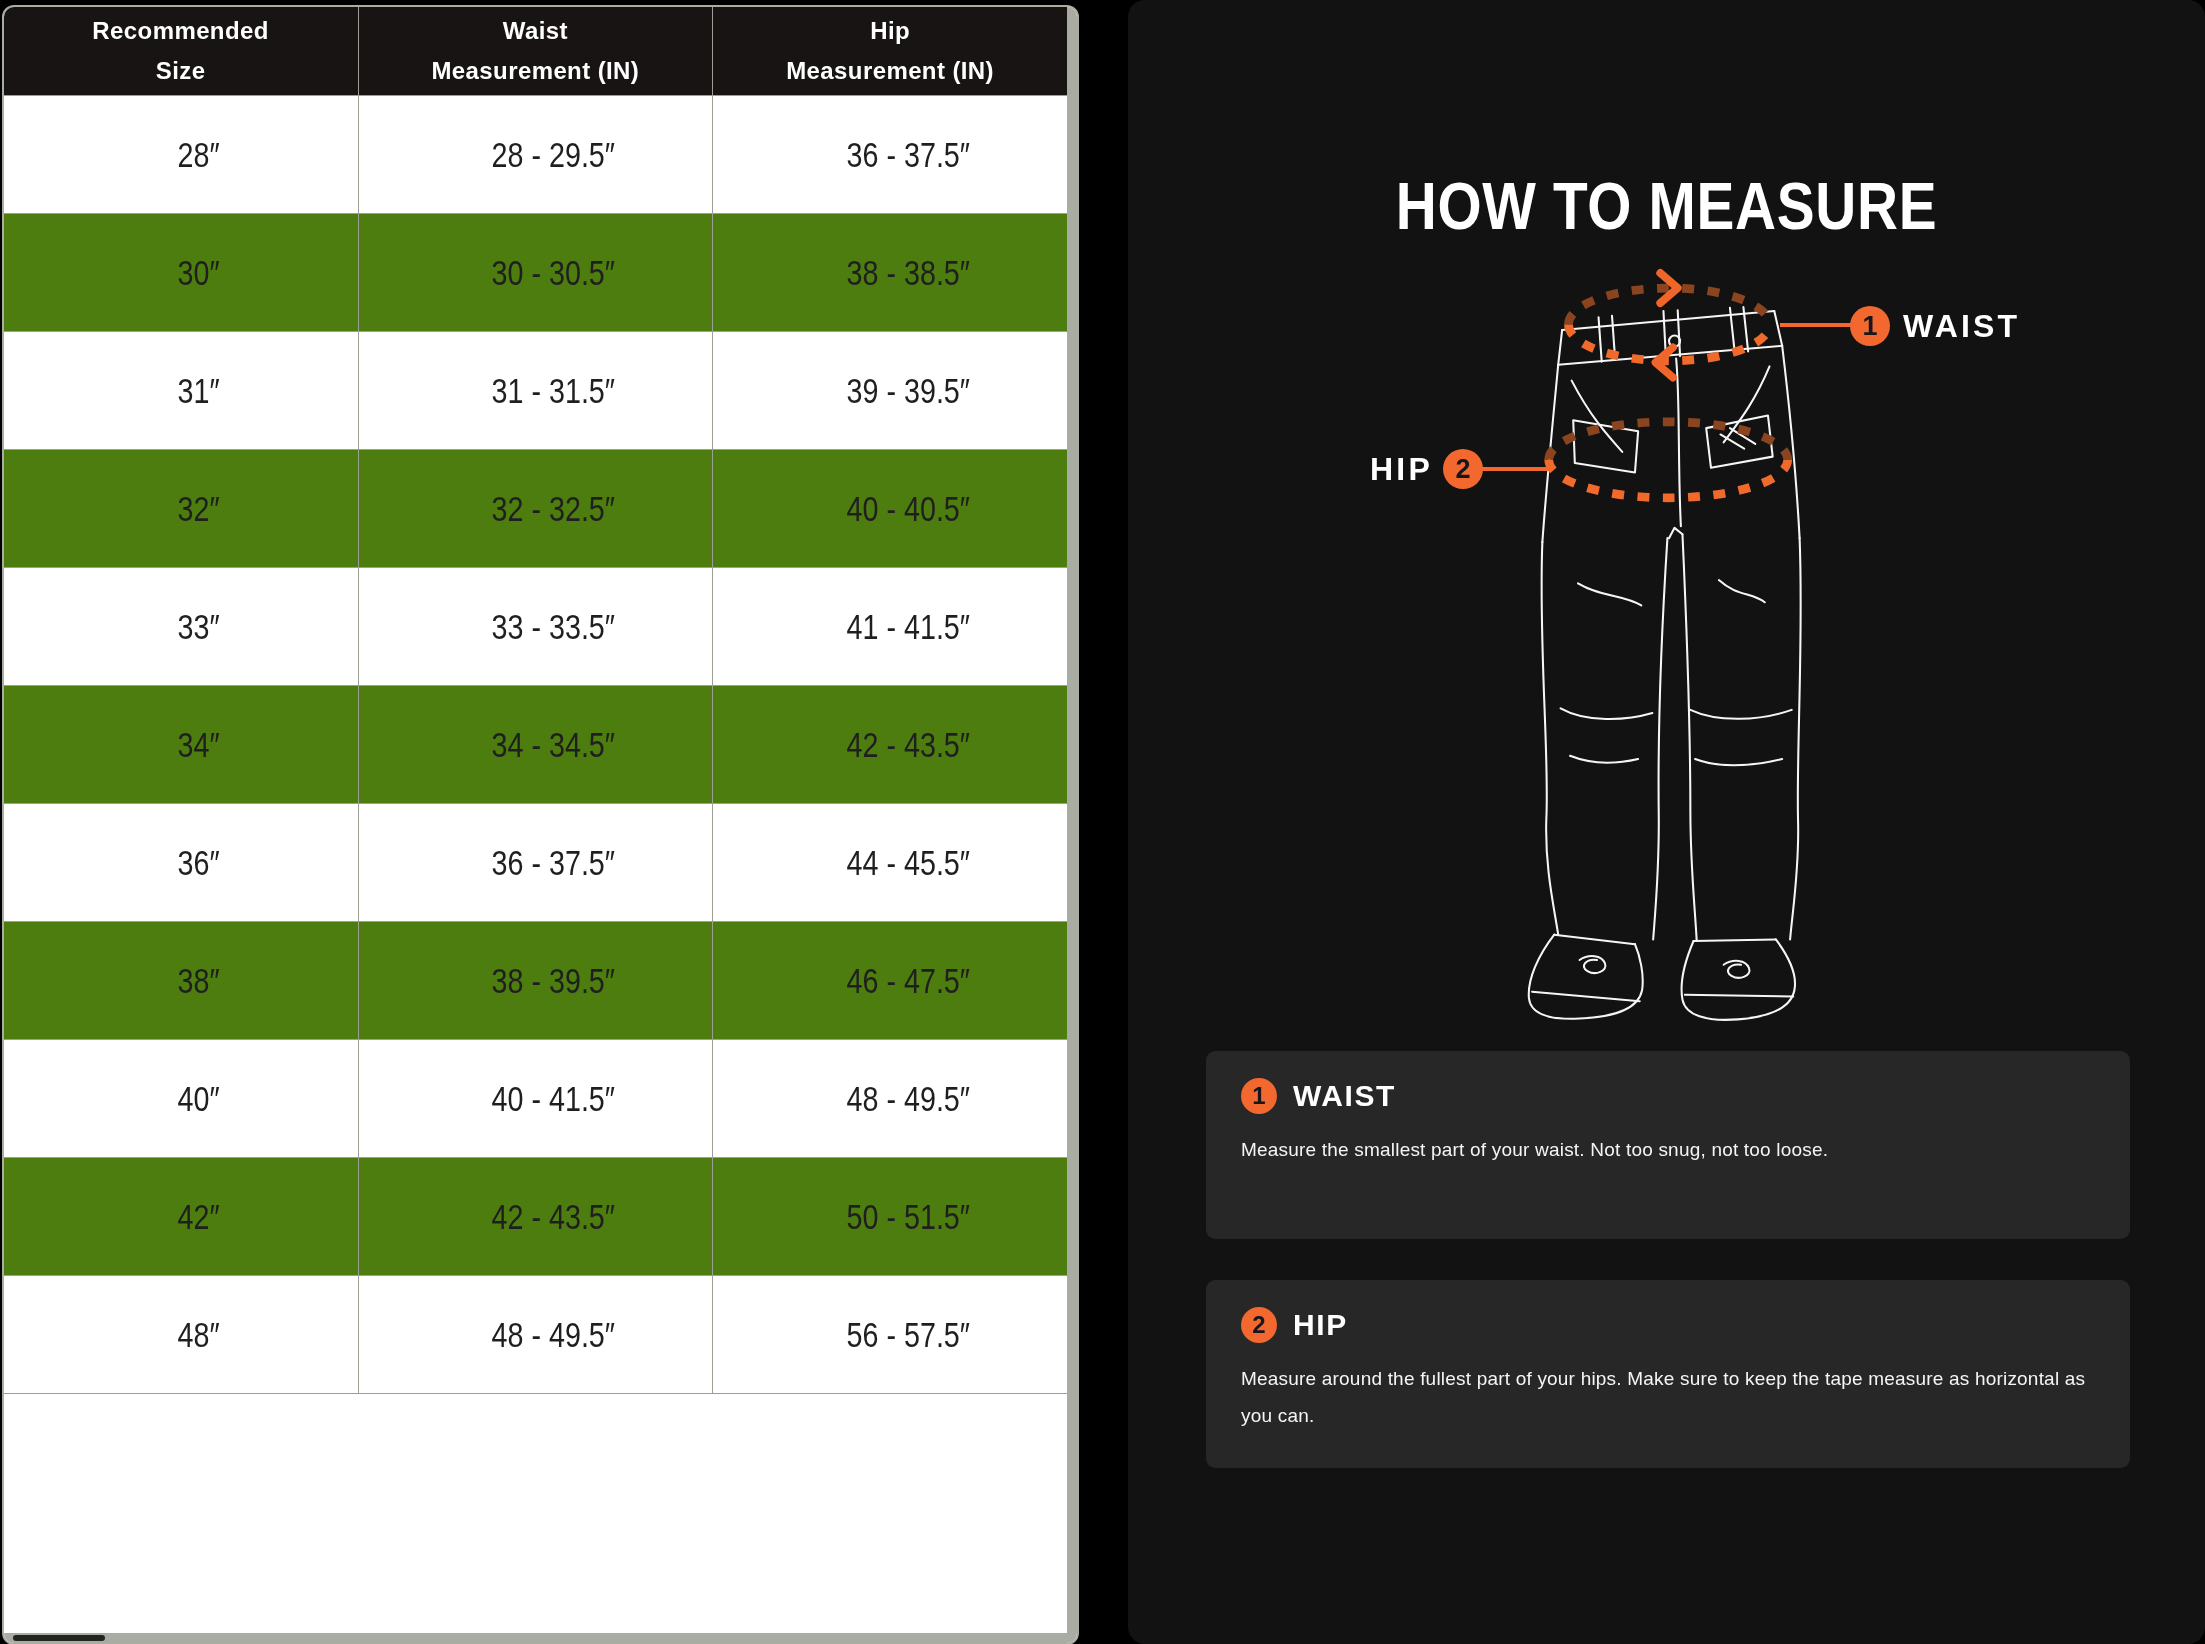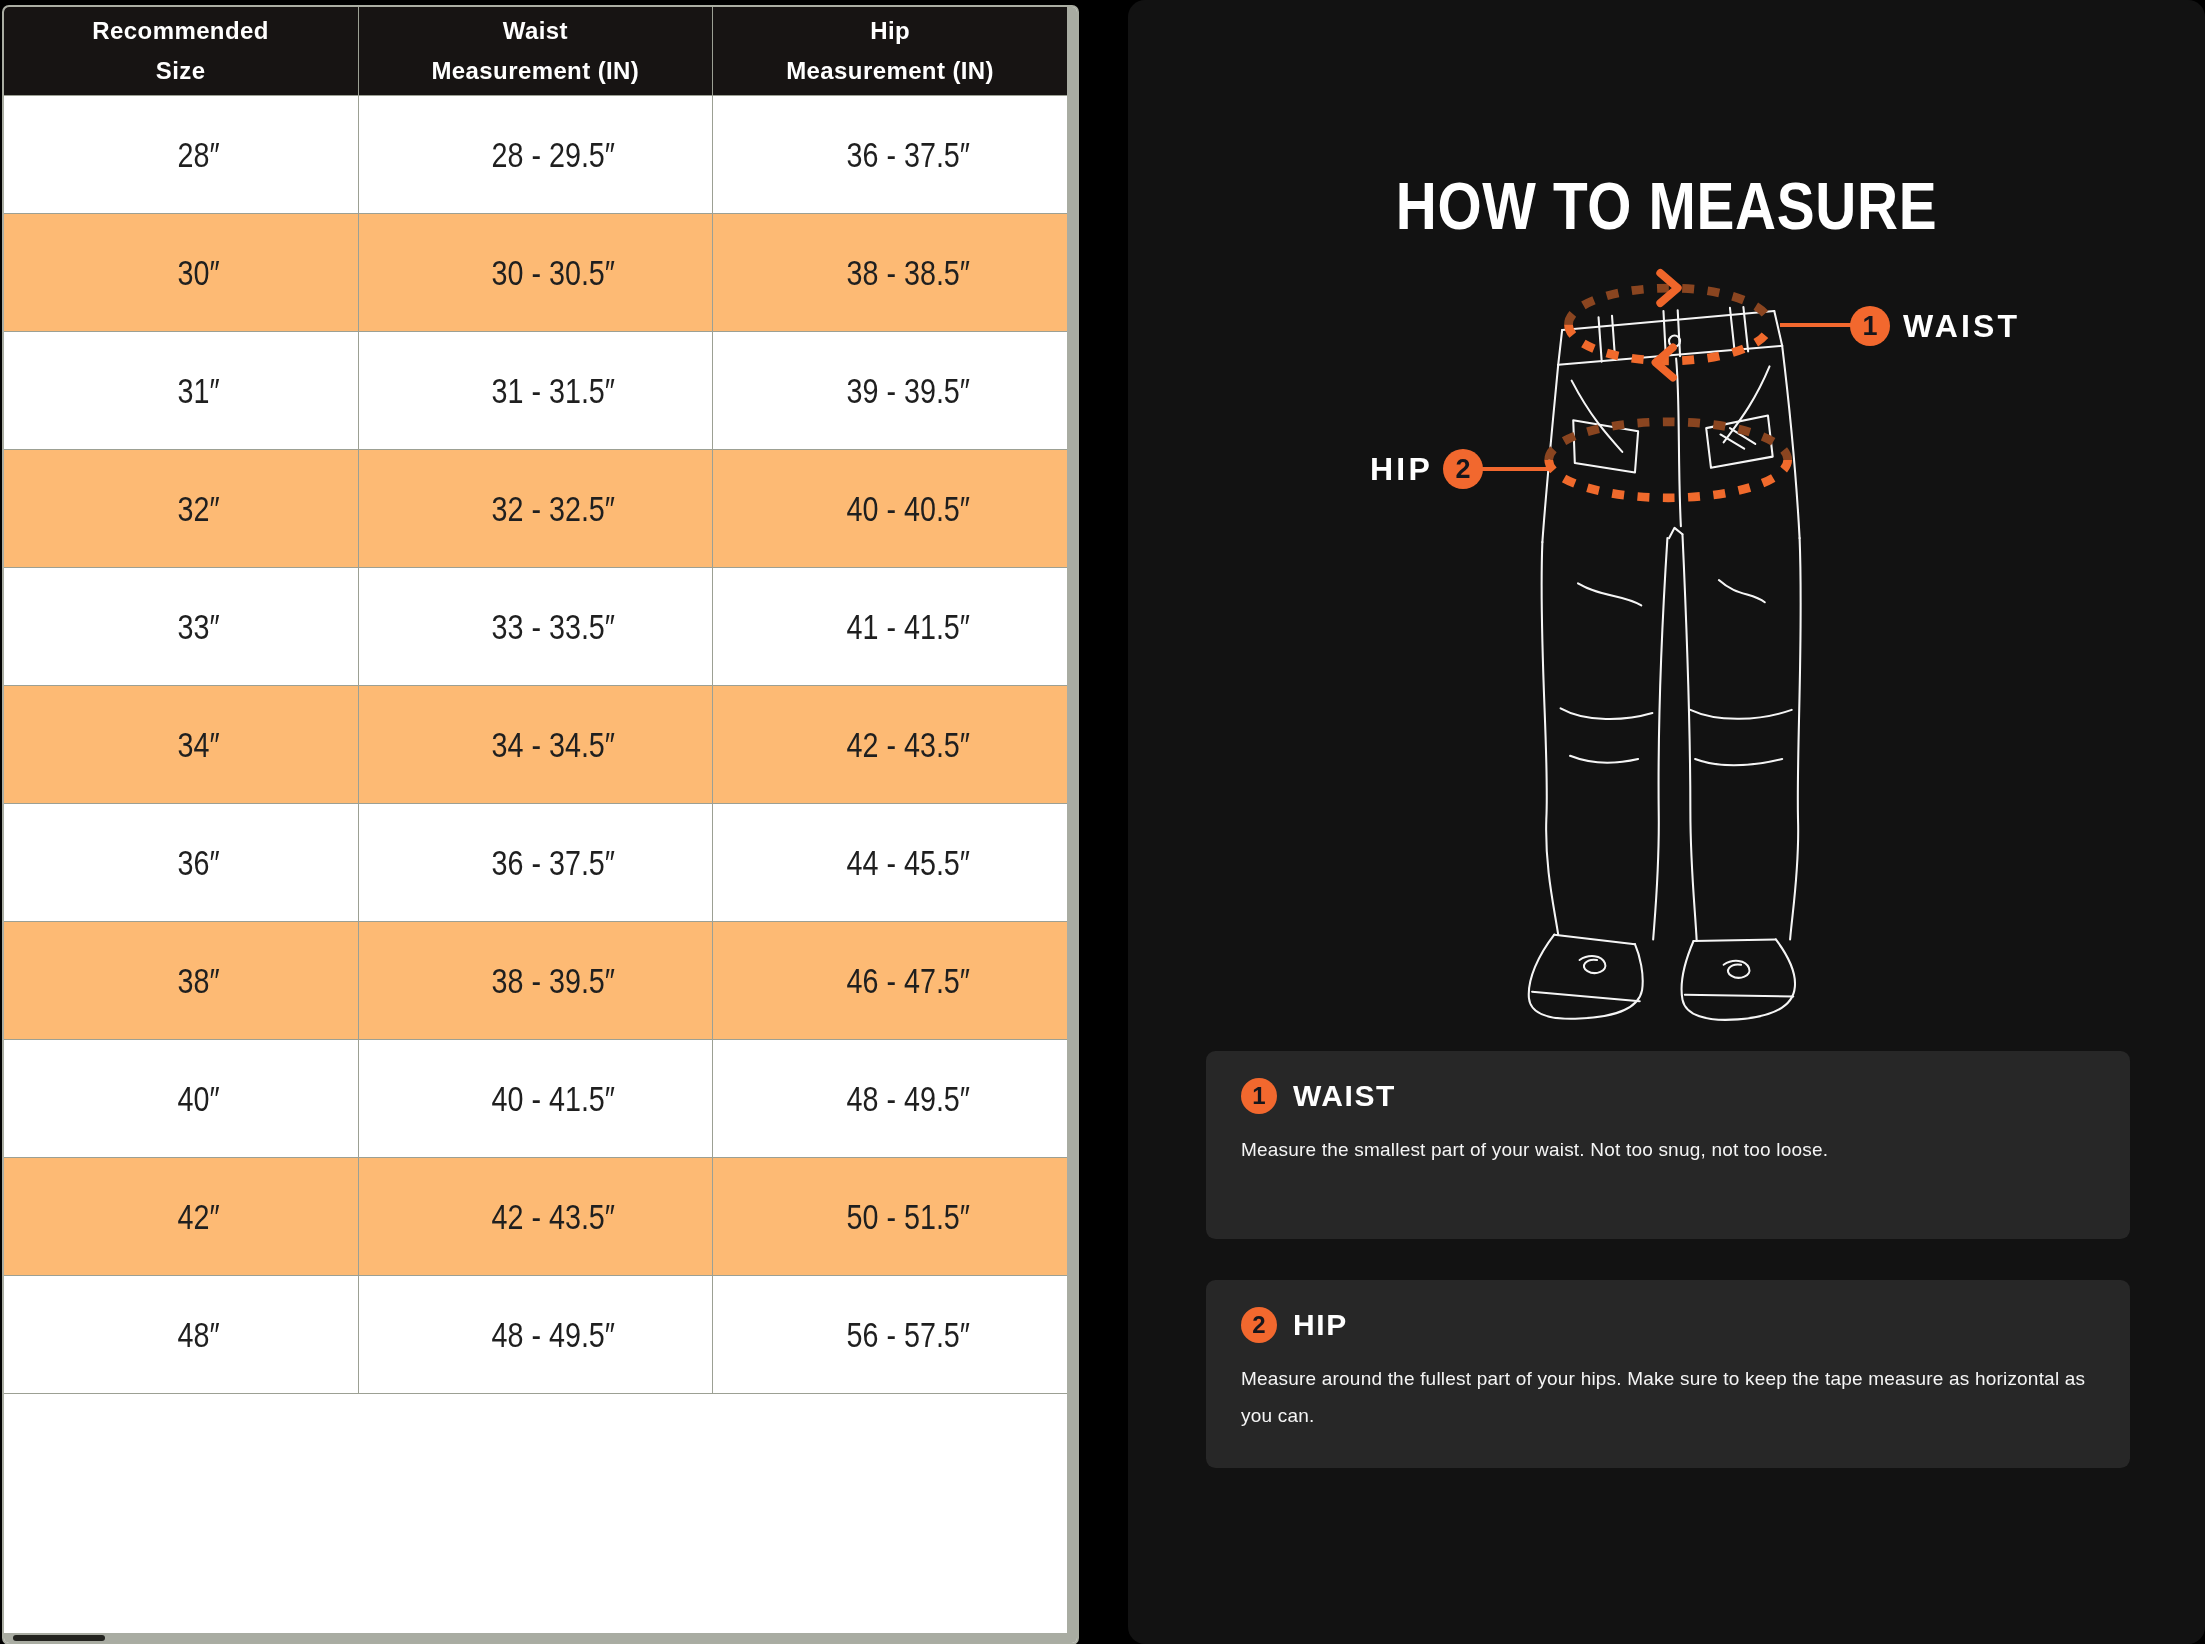--- a/index.html
+++ b/index.html
@@ -11,21 +11,21 @@
     font-family: "Liberation Sans", sans-serif;
   }
 
   
   .table-panel {
     position: absolute;
     left: 1.6px; top: 4.8px;
     width: 1077px; height: 1640px;
     background: #ffffff;
     border: 2.4px solid #aaada2;
-    border-radius: 7px;
+    border-radius: 12px;
     overflow: hidden;
   }
   .table-viewport {
     position: absolute;
     left: 0; top: 0; right: 9.5px; bottom: 9.5px;
     overflow: hidden;
   }
   table.size-chart {
     width: 100%;
     border-collapse: collapse;
@@ -46,21 +46,21 @@
     letter-spacing: 0.4px;
   }
   table.size-chart th span { display: block; }
   table.size-chart td {
     height: 118px;
     font-size: 35px;
     color: #1f1f1f;
     background: #ffffff;
     padding-left: 36px;
   }
-  table.size-chart tr.alt td { background: #fdba74; text-align: center; }
+  table.size-chart tr.alt td { background: #4d7c0f; text-align: center; }
   .cond {
     display: inline-block;
     transform: scaleX(0.82);
     transform-origin: center;
     white-space: nowrap;
   }
   
   table.size-chart tr > *:first-child { border-left: none; }
   table.size-chart tr > *:last-child  { border-right: none; }
   table.size-chart thead th { border-top: none; }

